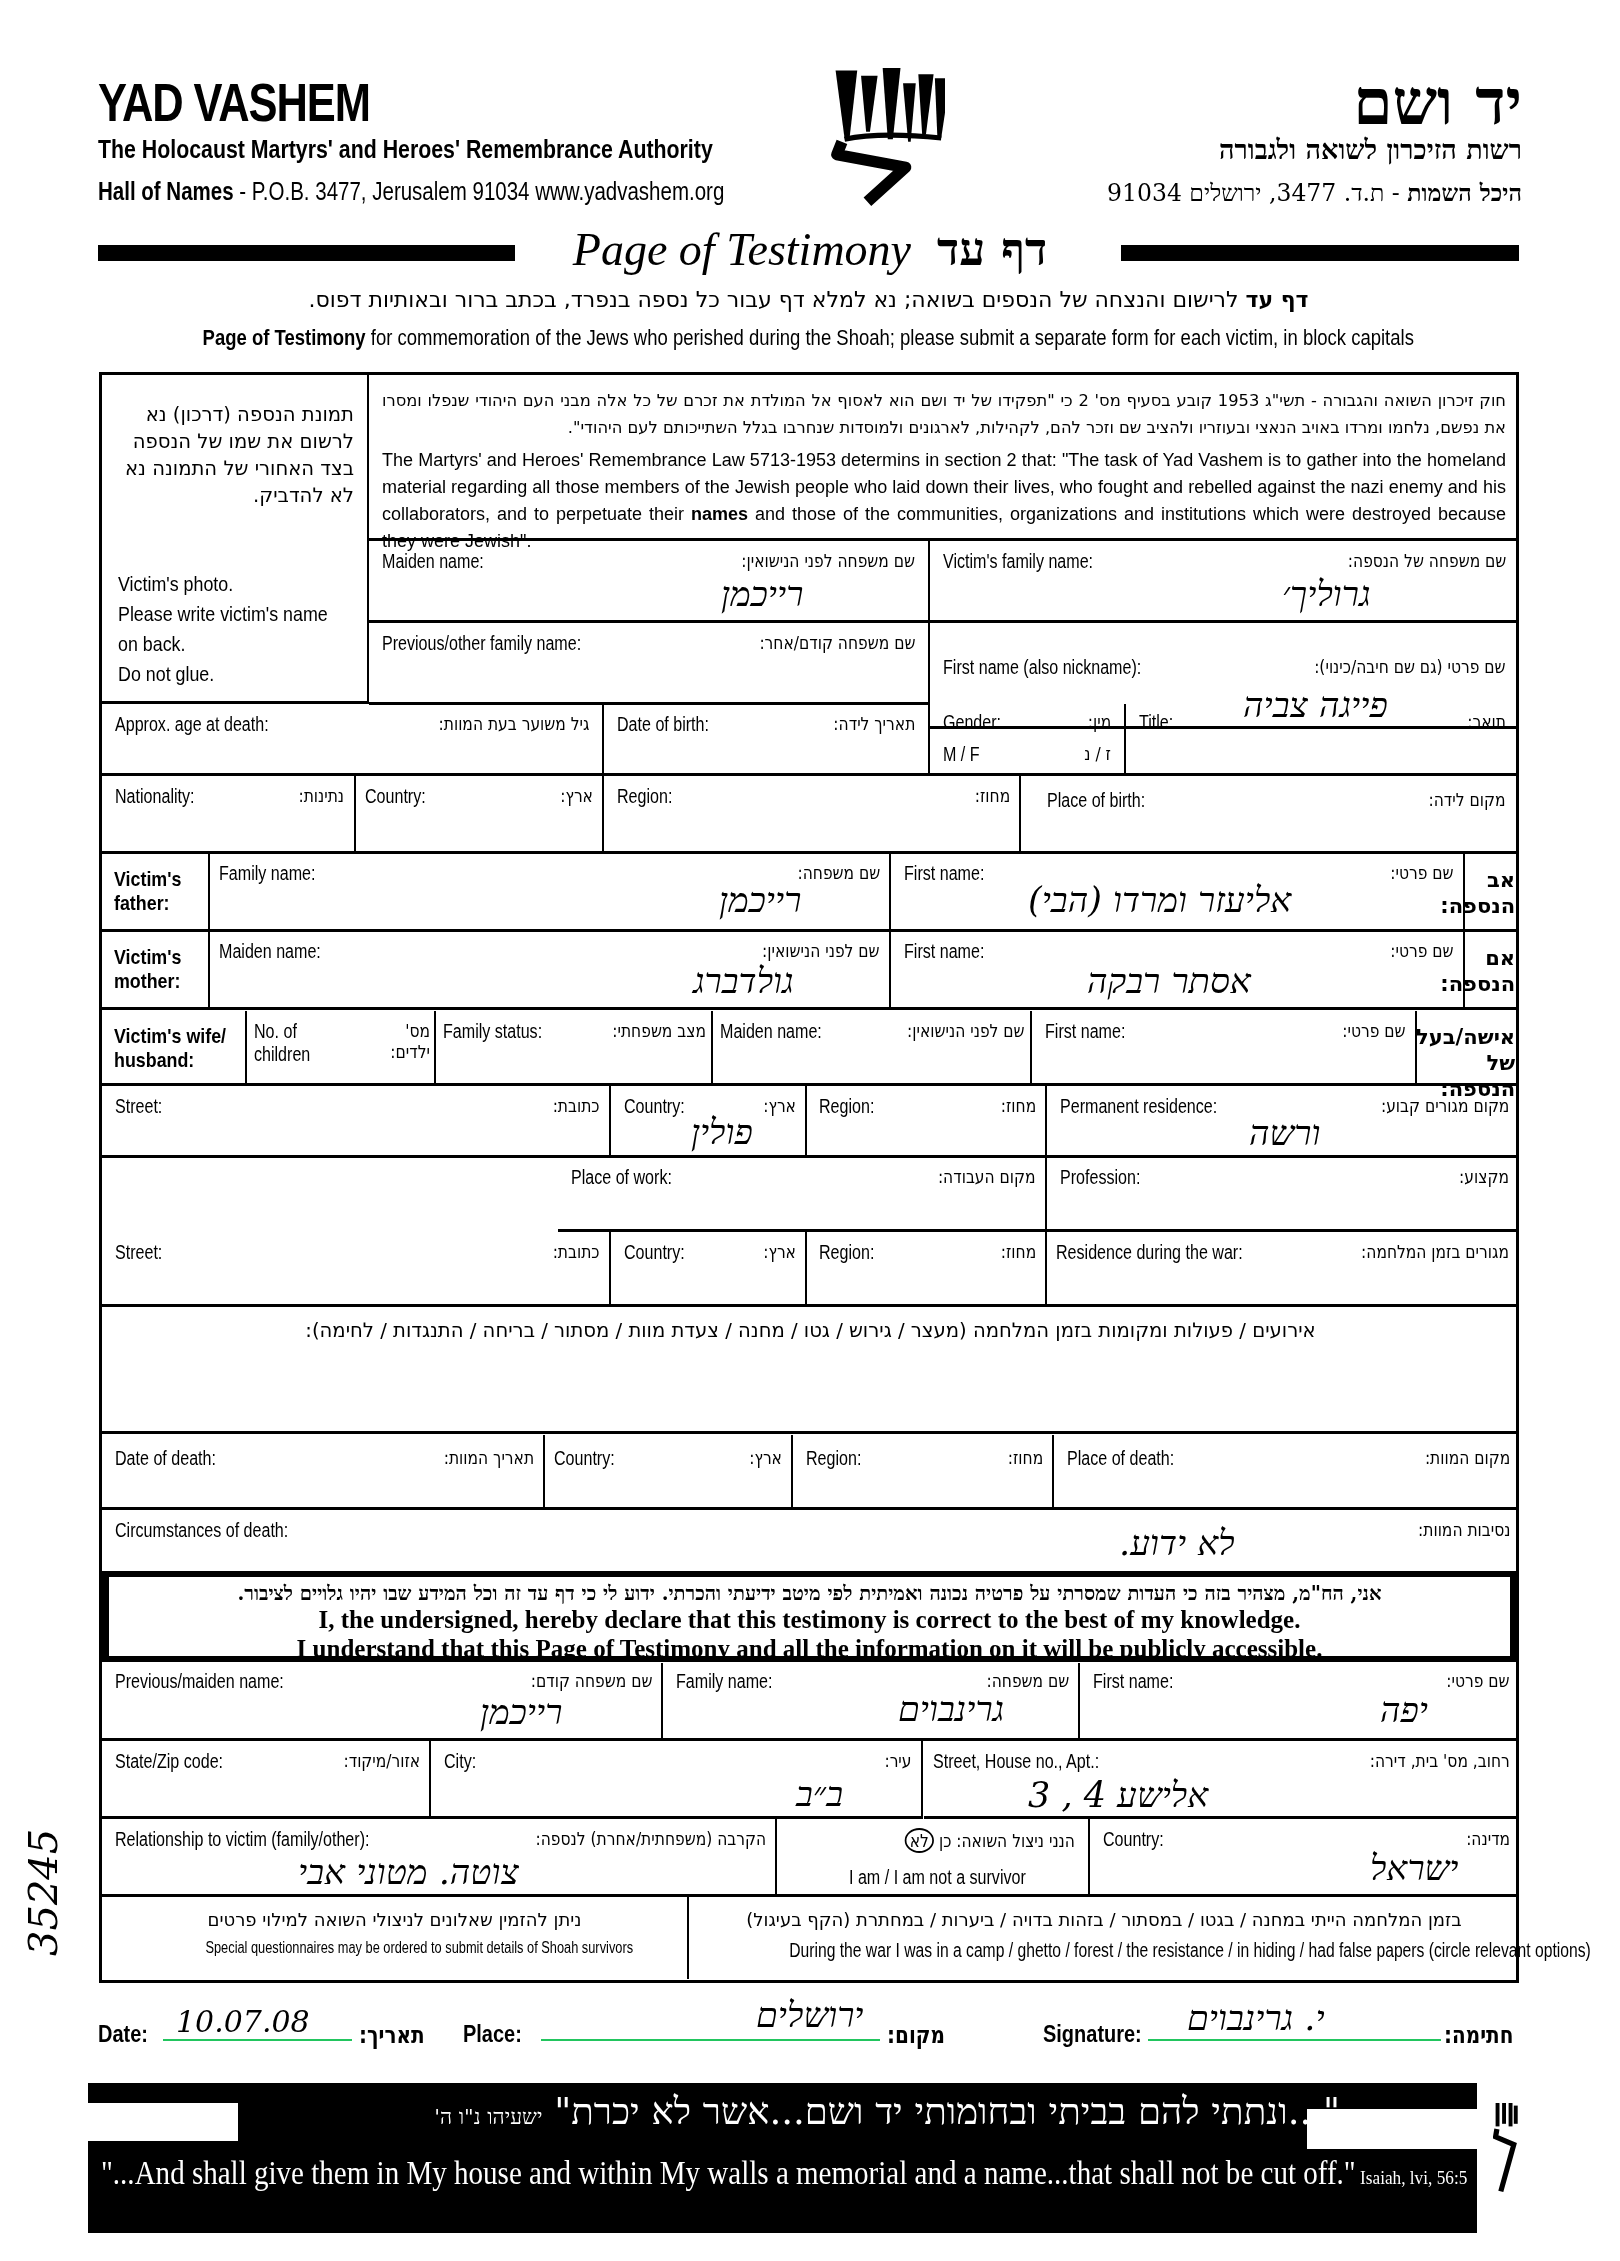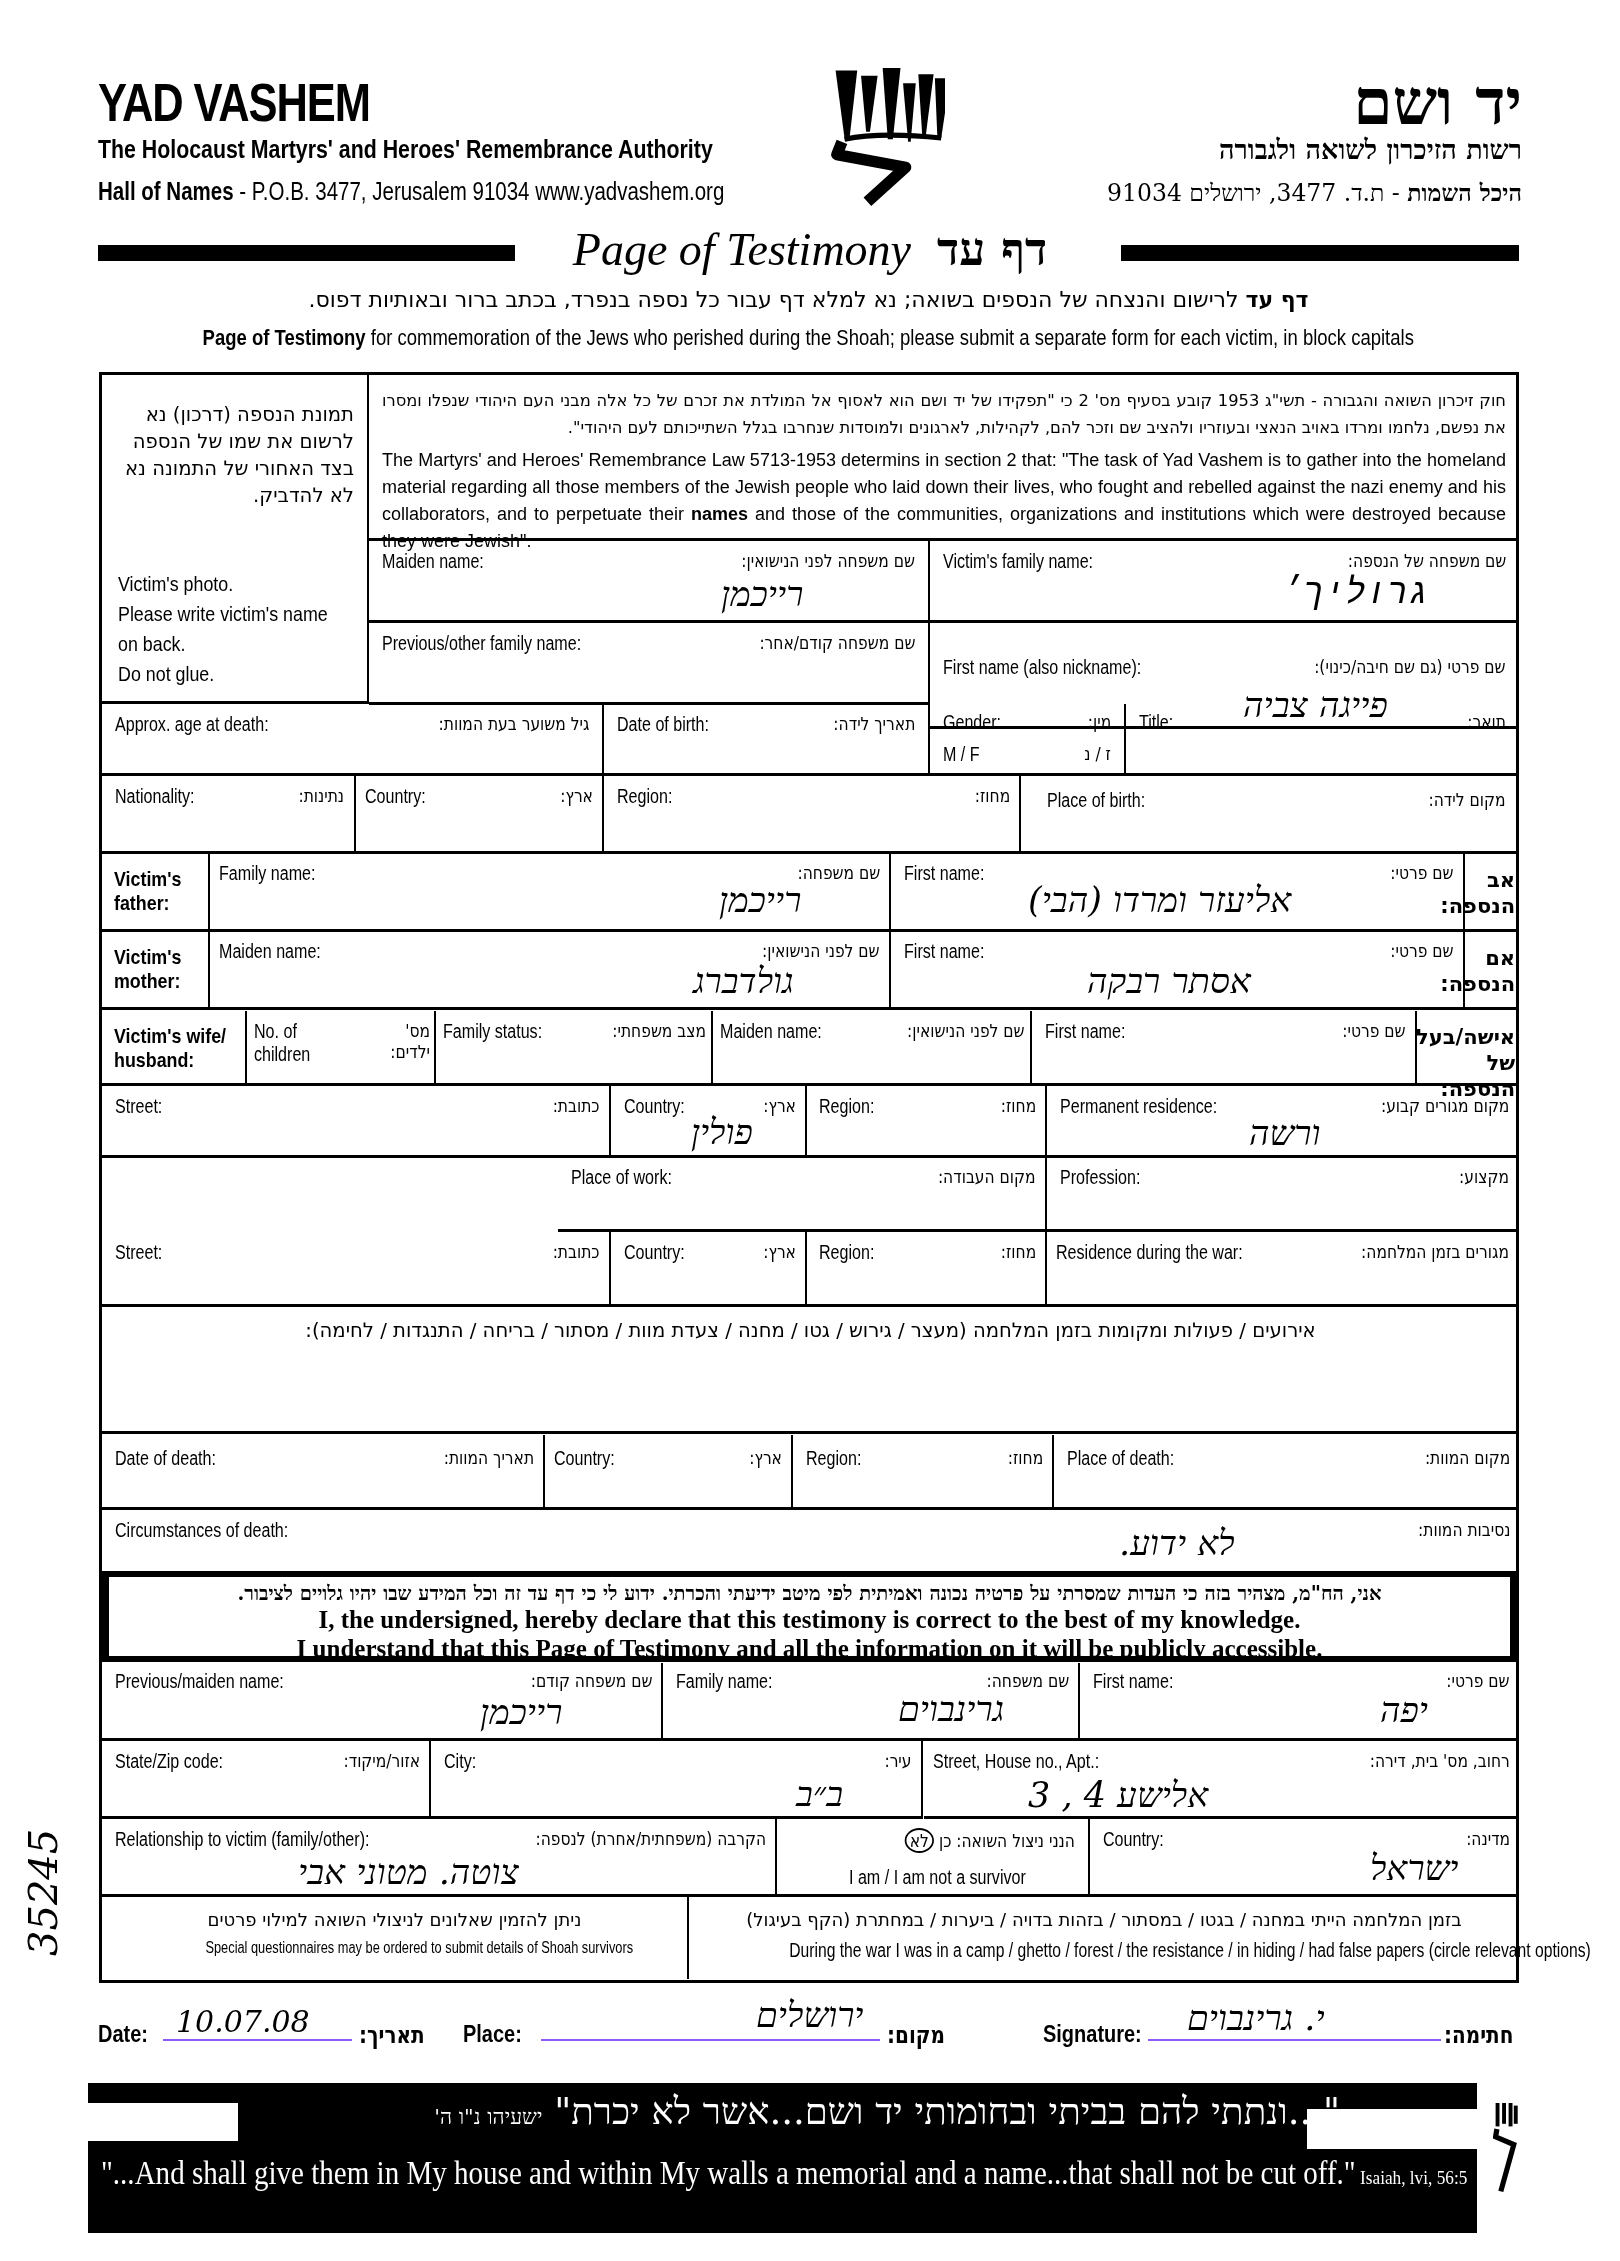--- a/index.html
+++ b/index.html
@@ -34,21 +34,21 @@
   .law-en { position:absolute; left:13px; right:13px; top:72px; font-size:18px; line-height:27px; text-align:justify; }
   .photo-he { position:absolute; right:26px; top:26px; width:287px; font-size:22px; line-height:31px; direction:rtl; text-align:right; font-family:"DejaVu Sans", sans-serif; }
   .photo-en { position:absolute; left:15.6px; top:196px; font-size:21px; line-height:30px; transform:scaleX(0.85); transform-origin:left top; }
 
   .decl { position:absolute; left:0; right:0; border:6.5px solid #000; border-left-width:7.8px; box-sizing:border-box; background:#fff; text-align:center; }
   .decl-he { font-size:19.6px; font-weight:bold; direction:rtl; font-family:"DejaVu Serif", serif; margin-top:5.2px; }
   .decl-en { font-family:"Liberation Serif", serif; font-weight:bold; font-size:25px; line-height:29px; }
 
   .signrow { top:2008px; left:98px; width:1421px; height:52px; }
   .signrow .it { position:absolute; top:13px; font-size:23.5px; font-weight:bold; transform:scaleX(0.85); transform-origin:left top; white-space:nowrap; }
-  .uline { position:absolute; border-bottom:2px solid #8b5cf6; height:31px; }
+  .uline { position:absolute; border-bottom:2px solid #22c55e; height:31px; }
   .footer { left:88px; top:2083px; width:1389px; height:150px; background:#000; color:#fff; }
   .footer .f-he { position:absolute; right:137px; top:6.5px; font-size:37px; direction:rtl; font-family:"DejaVu Serif", serif; white-space:nowrap; }
   .footer .f-he small { font-size:21px; }
   .footer .f-en { position:absolute; left:13px; top:72px; font-size:33px; font-family:"Liberation Serif", serif; white-space:nowrap; transform:scaleX(0.88); transform-origin:left top; }
   .footer .f-en small { font-size:19.6px; }
   .footer .notch-l { position:absolute; left:0; top:19.6px; width:150px; height:38px; background:#fff; }
   .footer .notch-r { position:absolute; right:0; top:26px; width:170px; height:40px; background:#fff; }
   .margin-num { left:26px; top:1728px; font-size:40px; font-family:"DejaVu Serif", serif; font-style:italic; transform:rotate(-90deg); transform-origin:left top; white-space:nowrap; }
   .circle { display:inline-block; border:2px solid #000; border-radius:50%; padding:0 3.9px; }
 </style>
@@ -99,21 +99,21 @@
   </div>
 
   <div class="cell" style="left:267px; top:166px; width:561px; height:82px;">
     <span class="lbl" style="left:13px; top:9px;">Maiden name:</span>
     <span class="lbl-he" style="right:13px; top:9px;">שם משפחה לפני הנישואין:</span>
     <span class="hw" style="left:352px; top:33px;">רייכמן</span>
   </div>
   <div class="cell" style="left:828px; top:166px; width:589px; height:82px; border-right:none;">
     <span class="lbl" style="left:13px; top:9px;">Victim's family name:</span>
     <span class="lbl-he" style="right:13px; top:9px;">שם משפחה של הנספה:</span>
-    <span class="hw" style="left:352px; top:33px;font-family:Liberation Mono, monospace;">גרוליך׳</span>
+    <span class="hw" style="left:352px; top:33px;">גרוליך׳</span>
   </div>
   <div class="cell" style="left:267px; top:248px; width:561px; height:82px;">
     <span class="lbl" style="left:13px; top:9px;">Previous/other family name:</span>
     <span class="lbl-he" style="right:13px; top:9px;">שם משפחה קודם/אחר:</span>
   </div>
   <div class="cell" style="left:828px; top:248px; width:589px; height:82px; border-right:none;margin-top:24px;">
     <span class="lbl" style="left:13px; top:9px;">First name (also nickname):</span>
     <span class="lbl-he" style="right:13px; top:9px;">שם פרטי (גם שם חיבה/כינוי):</span>
     <span class="hw" style="left:313px; top:38px;">פייגה צביה</span>
   </div>

